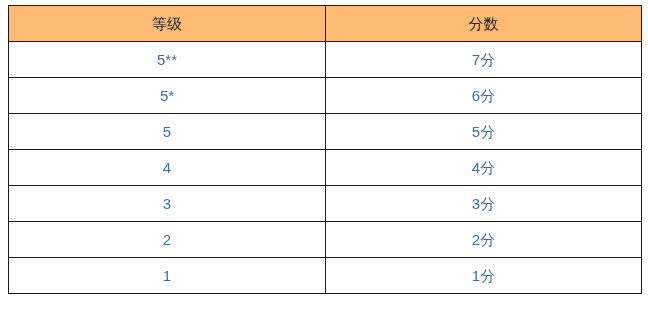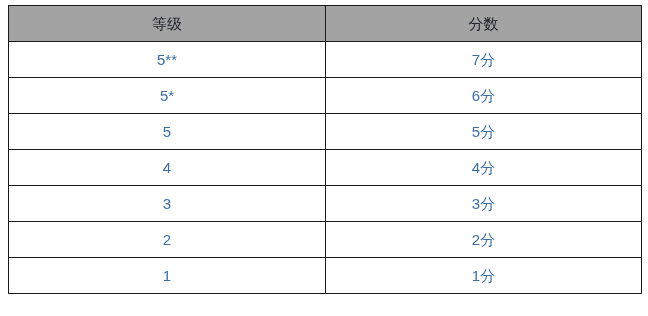--- a/index.html
+++ b/index.html
@@ -39,21 +39,21 @@
     border: 1.5px solid #1a1a1a;
     text-align: center;
     vertical-align: middle;
     padding: 0;
     height: 35px;
     line-height: 35px;
     font-weight: normal;
   }
 
   .grade-table thead th {
-    background: #a3a3a3;
+    background: #fdba74;
     color: #20232b;
     font-size: 15px;
     height: 35px;
     line-height: 35px;
   }
 
   .grade-table tbody td {
     background: #ffffff;
     color: #3a6ea5;
     font-size: 15px;

